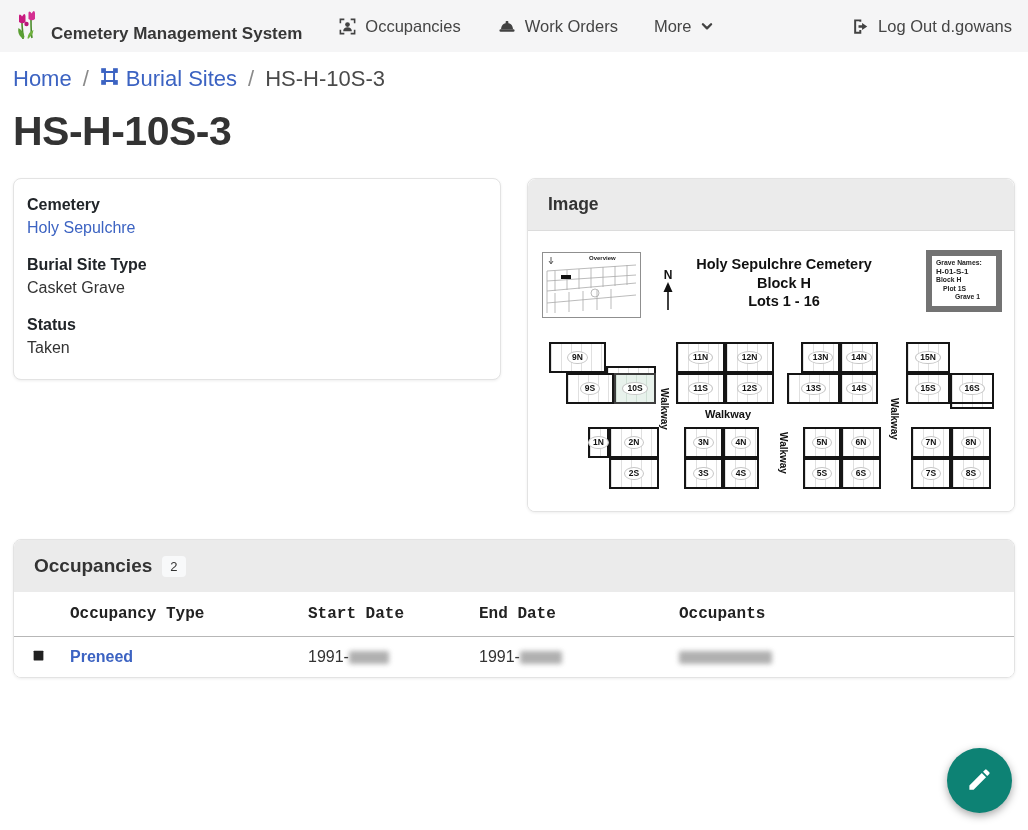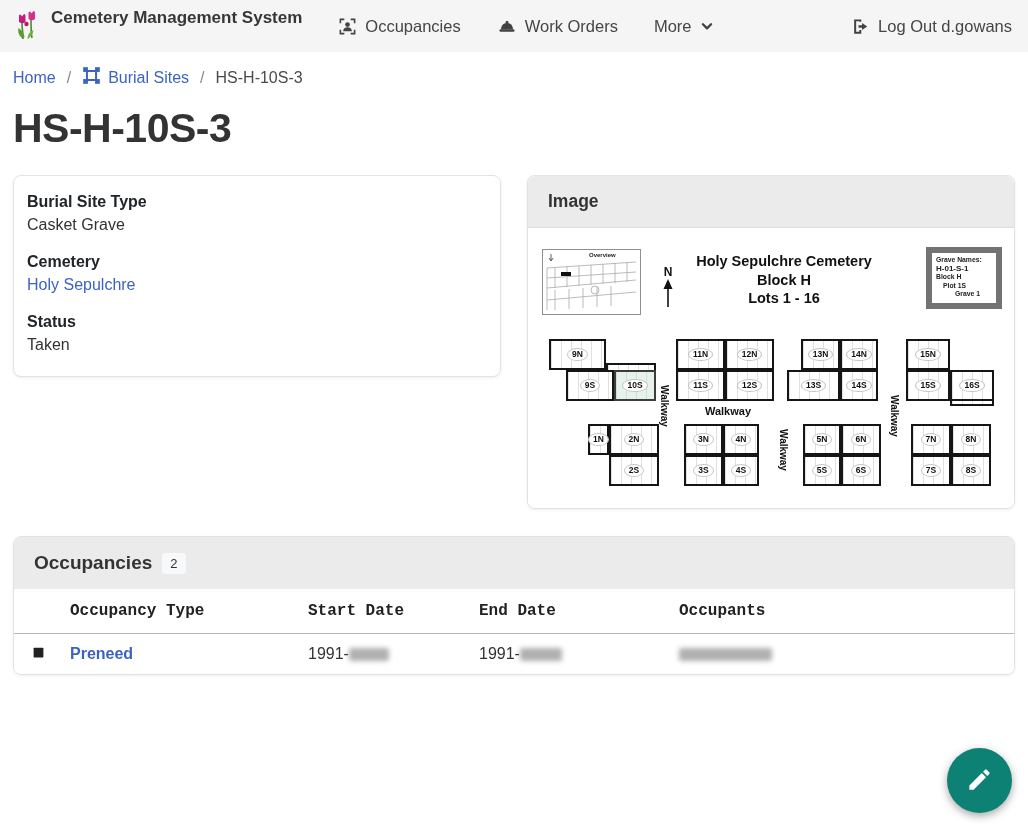--- a/index.html
+++ b/index.html
@@ -2,29 +2,29 @@
 <html style="--link: #3c63c2; --navbar-bg: #f5f5f6; --header-bg: #ebebeb; --fab: #0d8274;"><head>
 <meta charset="utf-8">
 <style>
   * { margin:0; padding:0; box-sizing:border-box; }
   html,body { width:1028px; height:830px; overflow:hidden; background:#fff;
     font-family:"Liberation Sans","DejaVu Sans",sans-serif; color:#333; }
   :root { --link:#3c63c2; --navbar-bg:#f5f5f6; --header-bg:#ebebeb; --fab:#0d8274; }
 
   
   .navbar { display:flex; align-items:center; height:52px; padding:0 16px; background:var(--navbar-bg); }
-  .brand { display:flex; align-items:flex-start; gap:9px; cursor:pointer; }
+  .brand { display:flex; align-items:flex-end; gap:9px; cursor:pointer; }
   .brand-title { font-size:17px; font-weight:700; color:#373737; }
   .nav-items { display:flex; align-items:center; gap:36px; margin-left:36px; }
   .nav-item { display:flex; align-items:center; gap:8px; font-size:16.5px; color:#454545; cursor:pointer; }
   .nav-item svg { display:block; }
   .nav-right { margin-left:auto; }
 
   
-  .breadcrumb { display:flex; align-items:center; gap:11px; padding:14px 16px 0 13px; font-size:16px; }
+  .breadcrumb { display:flex; align-items:center; gap:11px; padding:14px 16px 0 13px; font-size:22px; }
   .breadcrumb a { color:var(--link); text-decoration:none; display:flex; align-items:center; gap:7px; cursor:pointer; }
   .crumb-sep { color:#8a8a8a; }
   .crumb-current { color:#4a4a4a; }
 
   
   h1.page-title { margin:16px 0 0 13px; font-size:41px; font-weight:700; color:#333; letter-spacing:-.5px; }
 
   
   .cards-row { display:flex; align-items:flex-start; gap:26px; margin:23px 13px 0; }
   .card { background:#fff; border:1px solid #e3e3e3; border-radius:8px;
@@ -169,26 +169,26 @@
   <span class="crumb-sep">/</span>
   <span class="crumb-current">HS-H-10S-3</span>
 </div>
 
 <h1 class="page-title">HS-H-10S-3</h1>
 
 <div class="cards-row">
 
   <div class="card details-card">
     <div class="field">
+      <div class="field-label">Cemetery</div>
+      <div class="field-value"><a class="value-link">Holy Sepulchre</a></div>
+    </div>
+    <div class="field">
       <div class="field-label">Burial Site Type</div>
       <div class="field-value">Casket Grave</div>
-    </div>
-    <div class="field">
-      <div class="field-label">Cemetery</div>
-      <div class="field-value"><a class="value-link">Holy Sepulchre</a></div>
     </div>
     <div class="field">
       <div class="field-label">Status</div>
       <div class="field-value">Taken</div>
     </div>
   </div>
 
   <div class="card image-card">
     <div class="card-header">Image</div>
     <div class="card-body">

